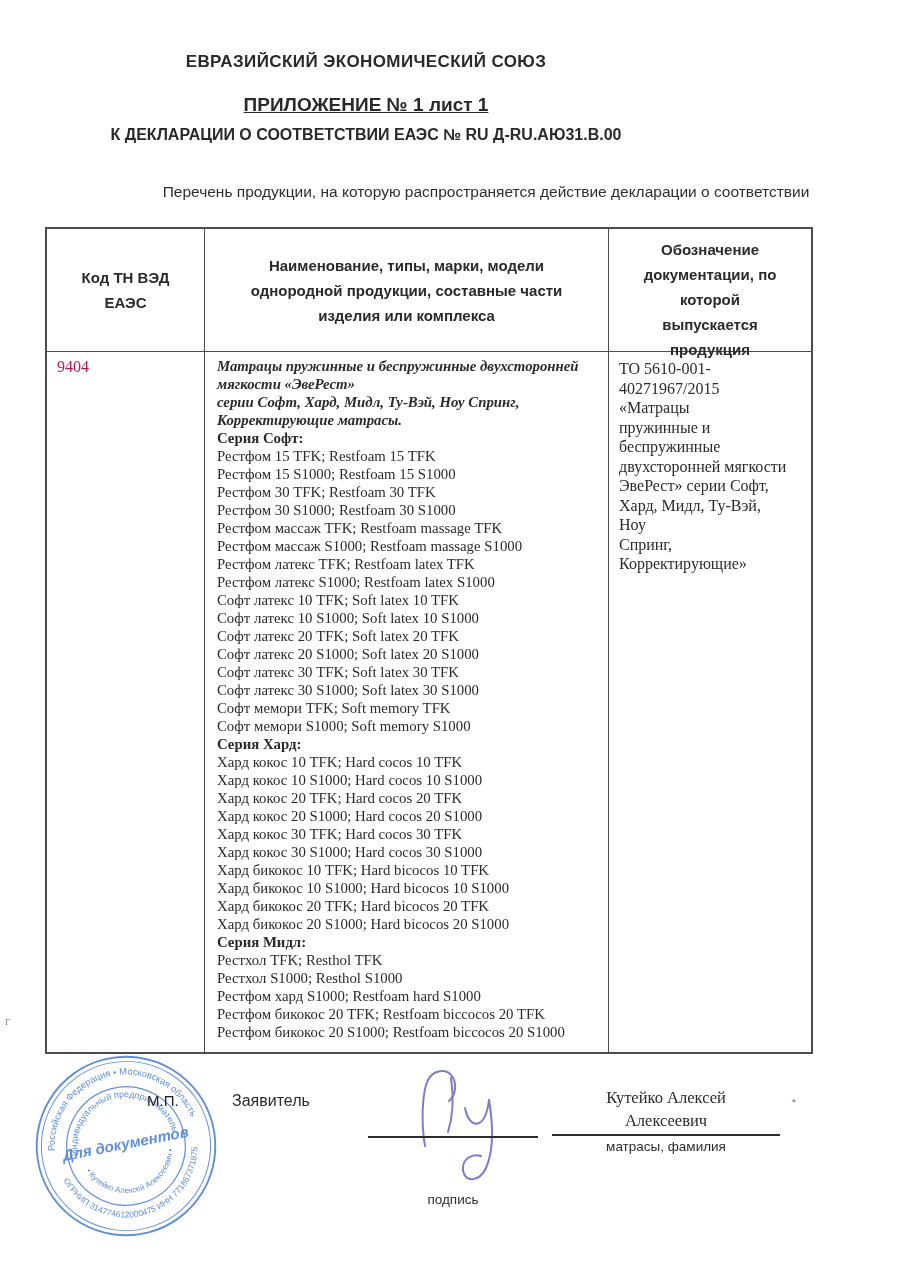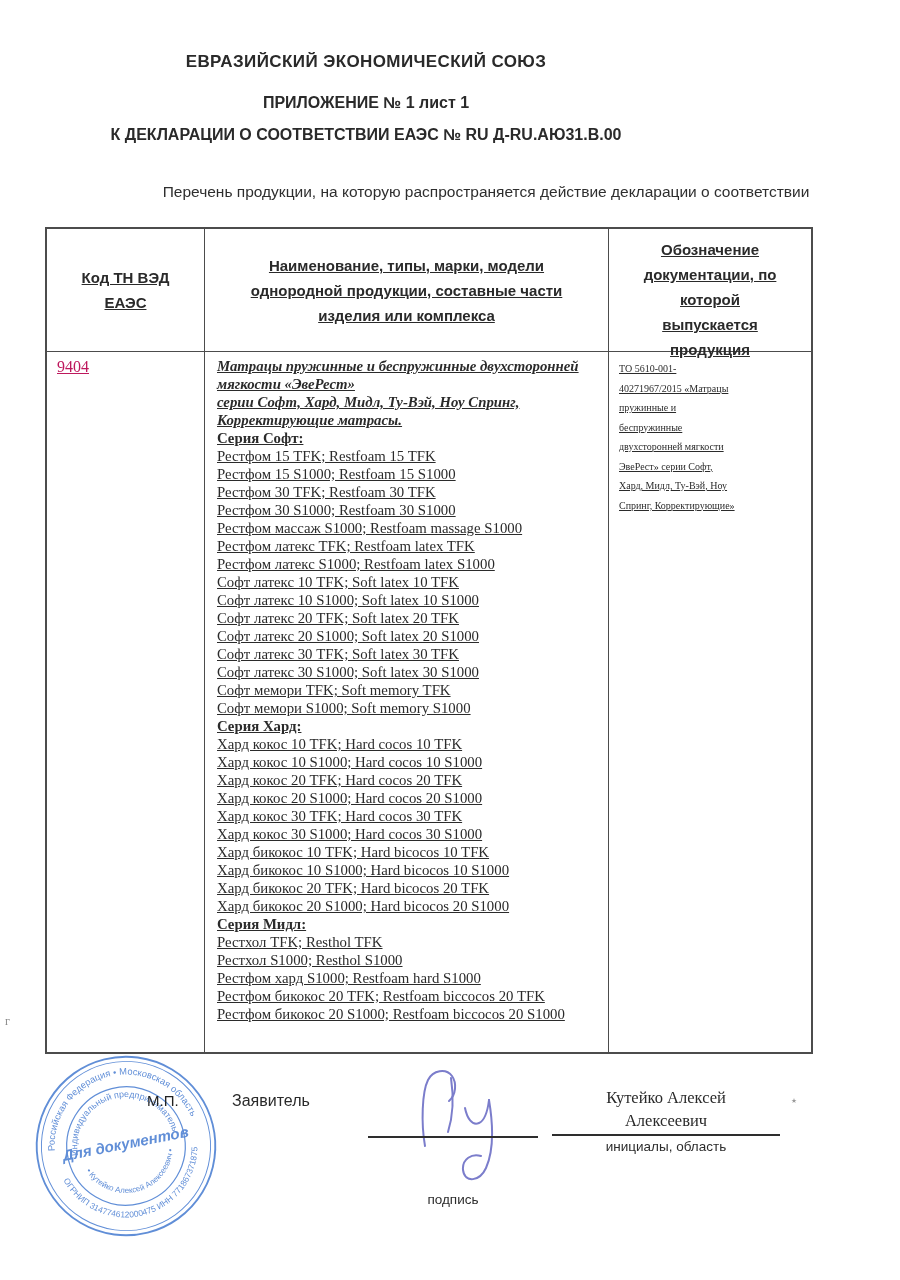--- a/index.html
+++ b/index.html
@@ -8,54 +8,54 @@
     font-family:"Liberation Serif", serif;color:#262626;overflow:hidden;
     -webkit-font-smoothing:antialiased;
   }
   .abs{position:absolute;}
   
   .title{
     left:0;width:732px;text-align:center;
     font-family:"Liberation Sans", sans-serif;font-weight:bold;color:#2a2a2a;
   }
   .t1{top:52px;font-size:17px;letter-spacing:.4px;}
-  .t2{top:94px;font-size:16px;}
+  .t2{top:94px;font-size:19px;text-decoration:underline;}
   .t3{top:126px;font-size:16px;}
   .subtitle{
     top:183px;left:0;width:900px;text-align:center;
     font-family:"Liberation Sans", sans-serif;font-size:15.5px;color:#2e2e2e;padding-left:36px;
   }
   
   .doc-table{
     left:45px;top:227px;width:768px;height:827px;box-sizing:border-box;
     border:2px solid #4c4c4c;
     display:grid;
     grid-template-columns:158px 404px 1fr;
     grid-template-rows:123px 1fr;
   }
-  .cell{box-sizing:border-box;text-decoration:underline;}
+  .cell{box-sizing:border-box;}
   .cell.v{border-right:1.5px solid #4c4c4c;}
   .cell.h{border-bottom:1.5px solid #4c4c4c;}
   .th{
     font-family:"Liberation Sans", sans-serif;font-weight:bold;font-size:15px;
     color:#2a2a2a;text-align:center;white-space:pre-line;line-height:25px;
     display:flex;align-items:center;justify-content:center;padding:4px 6px;
   }
   .th.top{align-items:flex-start;padding-top:8px;}
   .td-code{
     font-size:16px;padding:6px 10px;color:#be185d;
   }
   .td-products{
     padding:5px 10px 0 12px;font-size:14.8px;line-height:18px;color:#2b2b2b;
   }
   .pl{white-space:nowrap;}
   .pl-bi{font-weight:bold;font-style:italic;}
   .pl-b{font-weight:bold;}
   .td-doc{
-    padding:7px 24px 0 10px;font-size:10px;line-height:19.5px;color:#2b2b2b;
+    padding:7px 24px 0 10px;font-size:16px;line-height:19.5px;color:#2b2b2b;
     white-space:pre-line;
   }
   
   .mp{left:147px;top:1092px;font-family:"Liberation Sans", sans-serif;font-size:15px;color:#222;}
   .applicant{left:232px;top:1092px;font-family:"Liberation Sans", sans-serif;font-size:16px;color:#2a2a2a;}
   .sig-line{left:368px;top:1136px;width:170px;border-top:2px solid #2e2e2e;height:0;}
   .sig-caption{
     left:368px;top:1192px;width:170px;text-align:center;
     font-family:"Liberation Sans", sans-serif;font-size:13.5px;color:#2c2c2c;
   }
@@ -100,20 +100,21 @@
     <div>
         <div class="pl pl-bi">Матрацы пружинные и  беспружинные двухсторонней</div>
         <div class="pl pl-bi">мягкости «ЭвеРест»</div>
         <div class="pl pl-bi">серии Софт, Хард, Мидл, Ту-Вэй, Ноу Спринг,</div>
         <div class="pl pl-bi">Корректирующие матрасы.</div>
         <div class="pl pl-b">Серия Софт:</div>
         <div class="pl pl-r">Рестфом 15 TFK; Restfoam 15 TFK</div>
         <div class="pl pl-r">Рестфом 15 S1000; Restfoam 15 S1000</div>
         <div class="pl pl-r">Рестфом 30 TFK; Restfoam 30 TFK</div>
         <div class="pl pl-r">Рестфом 30 S1000; Restfoam 30 S1000</div>
+        <div class="pl pl-r">Рестфом массаж TFK; Restfoam massage TFK</div>
         <div class="pl pl-r">Рестфом массаж S1000; Restfoam massage S1000</div>
         <div class="pl pl-r">Рестфом  латекс TFK; Restfoam latex TFK</div>
         <div class="pl pl-r">Рестфом  латекс S1000; Restfoam latex S1000</div>
         <div class="pl pl-r">Софт латекс 10 TFK; Soft latex 10 TFK</div>
         <div class="pl pl-r">Софт латекс 10 S1000; Soft latex 10 S1000</div>
         <div class="pl pl-r">Софт латекс 20 TFK; Soft latex 20 TFK</div>
         <div class="pl pl-r">Софт латекс 20 S1000; Soft latex 20 S1000</div>
         <div class="pl pl-r">Софт латекс 30 TFK; Soft latex 30 TFK</div>
         <div class="pl pl-r">Софт латекс 30 S1000; Soft latex 30 S1000</div>
         <div class="pl pl-r">Софт мемори TFK; Soft memory TFK</div>
@@ -184,16 +185,16 @@
   </svg>
 </div>
 <div class="abs sig-line"></div>
 <div class="abs sig-caption">подпись</div>
 
 <div class="abs name-block">
   <div>Кутейко Алексей</div>
   <div>Алексеевич</div>
 </div>
 <div class="abs name-line"></div>
-<div class="abs name-caption">инициалы, область</div>
+<div class="abs name-caption">матрасы, фамилия</div>
 
 <div class="abs mark-g">г</div>
 <div class="abs mark-dot">٭</div>
 
 </body></html>

